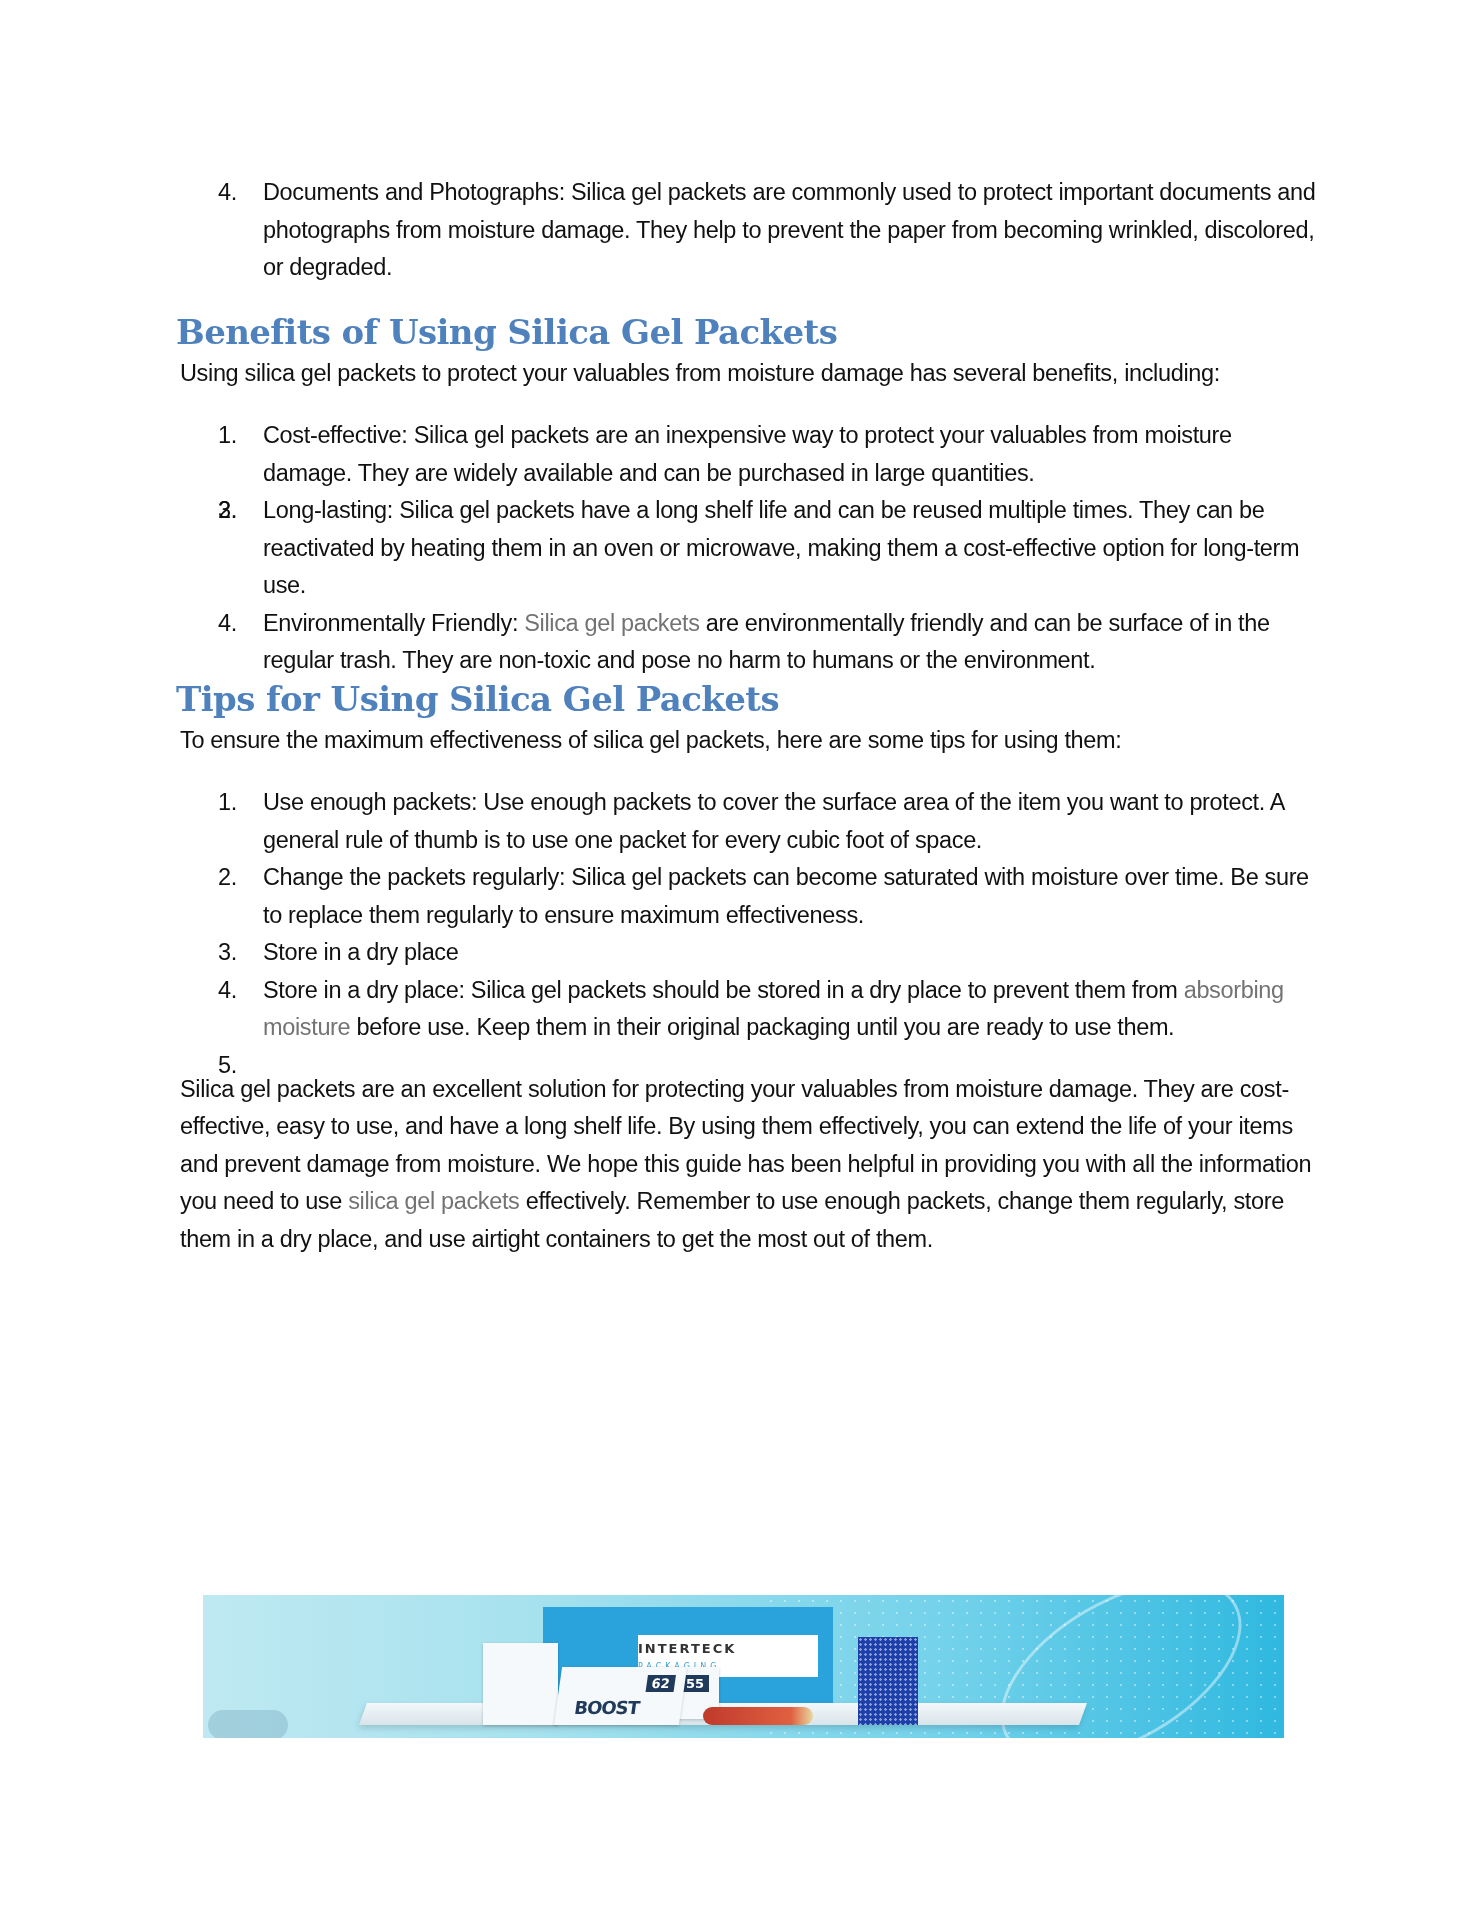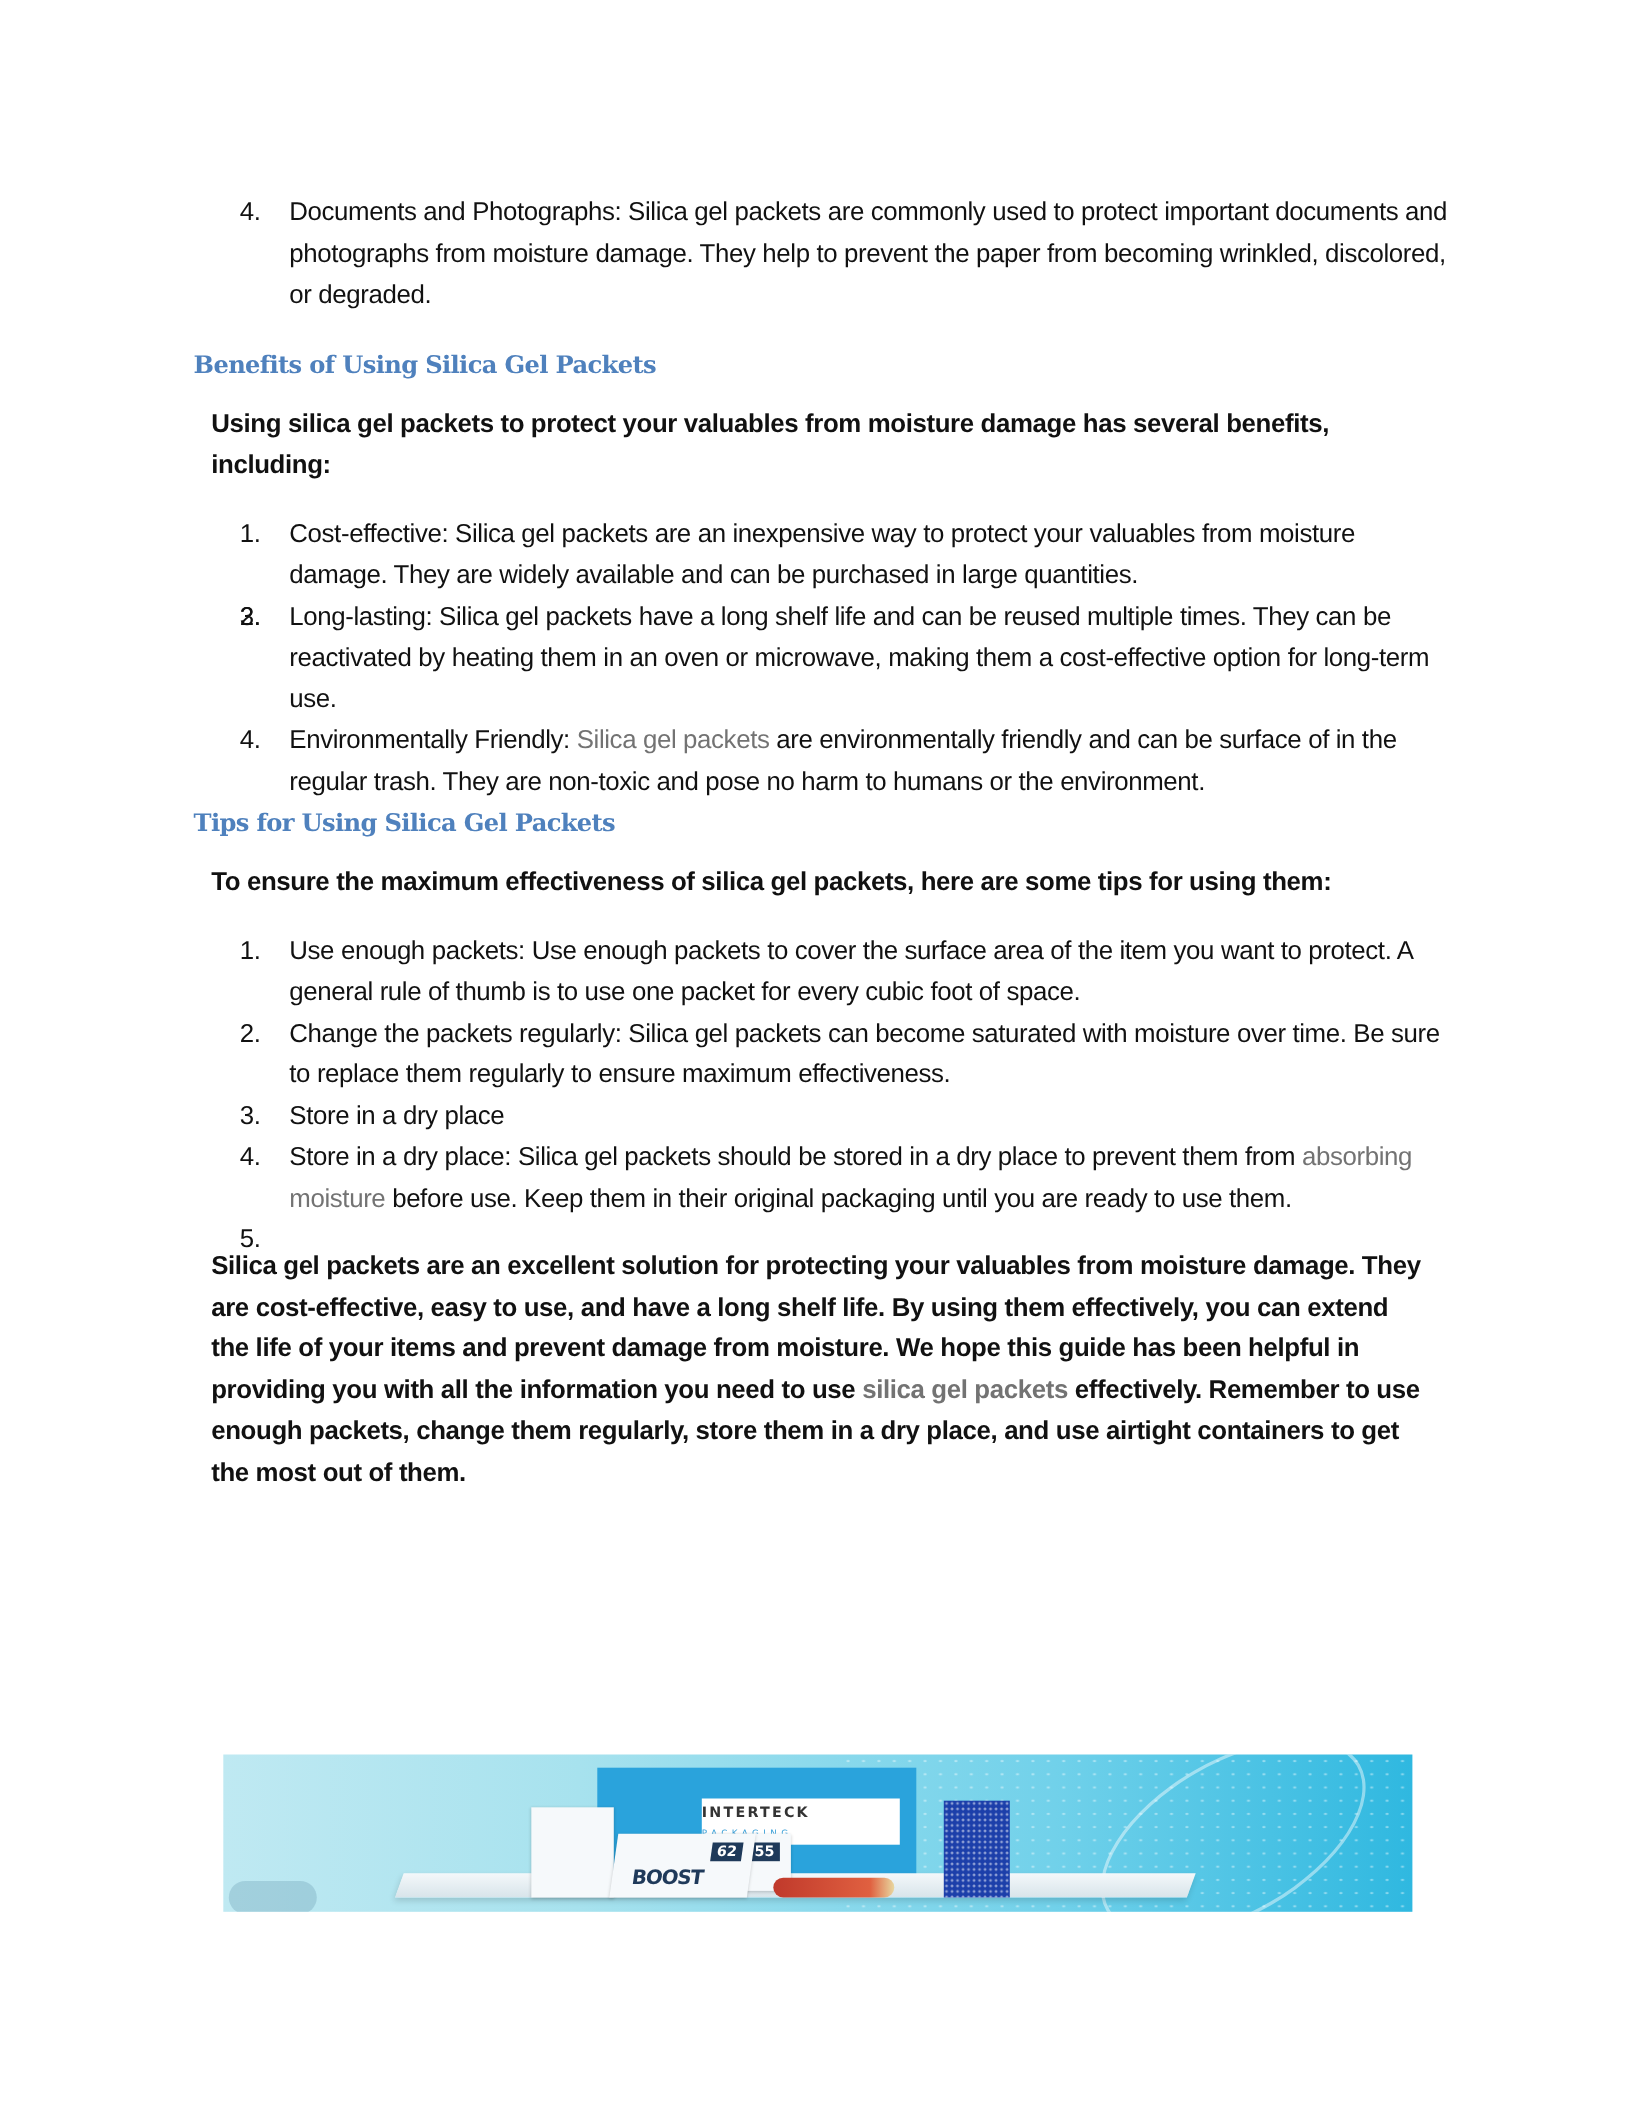--- a/index.html
+++ b/index.html
@@ -5,23 +5,23 @@
   html, body { margin: 0; padding: 0; background: #ffffff; }
   body { width: 1484px; height: 1920px; position: relative; overflow: hidden;
          font-family: "Liberation Sans", sans-serif; color: #111; }
   .page { position: absolute; left: 0; top: 0; width: 1484px; height: 1920px; background: #fff; }
   .content { position: absolute; left: 176px; top: 174px; width: 1140px; }
   .txt { font-size: 23.5px; line-height: 37.5px; letter-spacing: -0.35px; }
   ol { margin: 0; padding: 0; list-style: none; }
   ol li { position: relative; padding-left: 87px; }
   ol li .num { position: absolute; left: 42px; top: 0; }
   h2 { margin: 0; font-family: "DejaVu Serif", serif; font-weight: bold;
-       font-size: 22px; line-height: 38px; color: #4f81bd; letter-spacing: -0.6px; }
+       font-size: 34px; line-height: 38px; color: #4f81bd; letter-spacing: -0.6px; }
   .link { color: #737373; cursor: pointer; }
-  .block { margin: 16px; font-weight: bold; }
+  .block { margin: 4px; }
   .banner { position: absolute; left: 203px; top: 1595px; width: 1081px; height: 143px;
             overflow: hidden;
             background: linear-gradient(90deg, #bfe9f2 0%, #a7e2ee 30%, #71d1ea 70%, #2fb8e0 100%); }
   .banner .dots { position: absolute; right: 0; top: 0; width: 520px; height: 143px;
        background-image: radial-gradient(rgba(255,255,255,0.75) 1.2px, transparent 1.6px);
        background-size: 14px 12px; opacity: 0.55; }
   .banner .helix { position: absolute; right: 30px; top: 5px; width: 260px; height: 135px;
        border: 3px solid rgba(255,255,255,0.45); border-radius: 50%; transform: rotate(-30deg); }
   .shelf { position: absolute; left: 160px; top: 108px; width: 720px; height: 22px;
        background: linear-gradient(180deg, #f4f8fa, #d8e4ea); transform: skewX(-20deg); box-shadow: 0 3px 6px rgba(0,0,0,0.15); }

